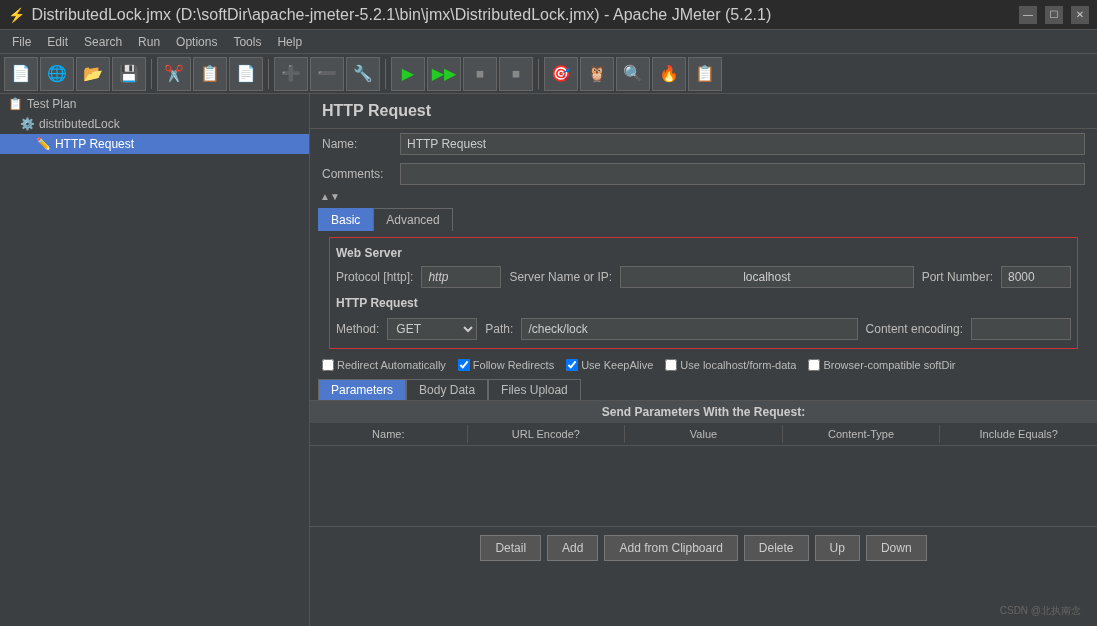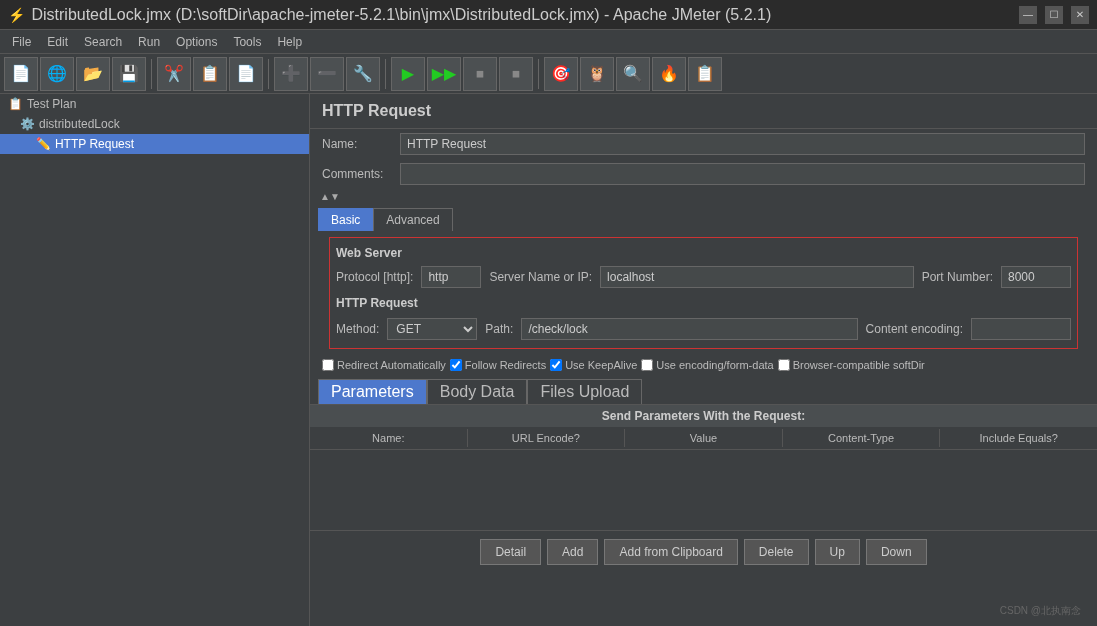--- a/index.html
+++ b/index.html
@@ -45,36 +45,36 @@
     .tab-bar { display: flex; padding: 4px 8px 0; gap: 0; }
     .tab { padding: 4px 12px; background: #3c3f41; border: 1px solid #666; border-bottom: none; cursor: pointer; color: #bbbbbb; font-size: 12px; }
     .tab.active { background: #4d78cc; color: white; border-color: #4d78cc; }
 
     
     .red-section { border: 1px solid #cc3333; margin: 6px 19px; padding: 6px; }
     .section-title { color: #cccccc; font-size: 12px; font-weight: bold; padding: 2px 0 4px 0; }
     .web-server-row { display: flex; align-items: center; gap: 8px; padding: 2px 0; }
     .ws-label { color: #bbbbbb; font-size: 12px; }
     .ws-input { background: #45494a; border: 1px solid #666; color: #cccccc; padding: 2px 6px; font-size: 12px; height: 22px; }
-    .ws-input.small { width: 60px; }
+    .ws-input.small { width: 80px; font-style: italic; }
     .ws-input.port { width: 70px; }
 
     .http-req-row { display: flex; align-items: center; gap: 8px; padding: 4px 0 2px; }
     .method-select { background: #45494a; border: 1px solid #666; color: #cccccc; padding: 2px 4px; font-size: 12px; height: 22px; width: 90px; }
     .path-input { flex: 1; background: #45494a; border: 1px solid #666; color: #cccccc; padding: 2px 6px; font-size: 12px; height: 22px; }
     .encoding-input { width: 100px; background: #45494a; border: 1px solid #666; color: #cccccc; padding: 2px 6px; font-size: 12px; height: 22px; }
 
     
-    .checkbox-row { display: flex; gap: 4px; padding: 4px 12px; }
+    .checkbox-row { display: flex; gap: 12px; padding: 4px 12px; }
     .checkbox-item { display: flex; align-items: center; gap: 3px; color: #bbbbbb; font-size: 11px; }
     .checkbox-item input[type="checkbox"] { width: 12px; height: 12px; }
 
     
     .params-tab-bar { display: flex; padding: 4px 8px 0; border-bottom: 1px solid #555; }
-    .params-tab { padding: 3px 12px; background: #3c3f41; border: 1px solid #666; border-bottom: none; cursor: pointer; color: #bbbbbb; font-size: 16px; }
+    .params-tab { padding: 3px 12px; background: #3c3f41; border: 1px solid #666; border-bottom: none; cursor: pointer; color: #bbbbbb; font-size: 12px; }
     .params-tab.active { background: #4d78cc; color: white; }
 
     .params-header { background: #4a4e50; padding: 4px 8px; text-align: center; font-size: 12px; color: #cccccc; font-weight: bold; }
     .params-cols { display: flex; padding: 2px 0; border-bottom: 1px solid #555; background: #3c3f41; }
     .params-col { flex: 1; text-align: center; color: #bbbbbb; font-size: 11px; padding: 3px; border-right: 1px solid #555; }
     .params-col:last-child { border-right: none; }
     .params-body { min-height: 80px; background: #3c3f41; }
 
     
     .bottom-bar { display: flex; justify-content: center; gap: 6px; padding: 8px; border-top: 1px solid #555; background: #3c3f41; }
@@ -175,21 +175,21 @@
       <div class="tab">Advanced</div>
     </div>
 
     <div class="red-section">
 
       <div class="section-title">Web Server</div>
       <div class="web-server-row">
         <span class="ws-label">Protocol [http]:</span>
         <input class="ws-input small" type="text" value="http" style="">
         <span class="ws-label">Server Name or IP:</span>
-        <input class="ws-input" type="text" style="flex: 1 1 0%;" value="localhost">
+        <input class="ws-input" type="text" style="flex: 1 1 0%; text-align: center;" value="localhost">
         <span class="ws-label">Port Number:</span>
         <input class="ws-input port" type="text" value="8000" style="">
       </div>
 
       <div class="section-title" style="padding-top:6px;">HTTP Request</div>
       <div class="http-req-row">
         <span class="ws-label">Method:</span>
         <select class="method-select">
           <option>GET</option>
           <option>POST</option>
@@ -214,21 +214,21 @@
       <label class="checkbox-item">
         <input type="checkbox" checked="" style="">
         <span>Follow Redirects</span>
       </label>
       <label class="checkbox-item">
         <input type="checkbox" checked="" style="">
         <span>Use KeepAlive</span>
       </label>
       <label class="checkbox-item">
         <input type="checkbox" style="">
-        <span>Use encoding/form-data</span>
+        <span>Use localhost/form-data</span>
       </label>
       <label class="checkbox-item">
         <input type="checkbox" style="">
         <span>Browser-compatible softDir</span>
       </label>
     </div>
 
     <div class="params-tab-bar">
       <div class="params-tab active">Parameters</div>
       <div class="params-tab">Body Data</div>

